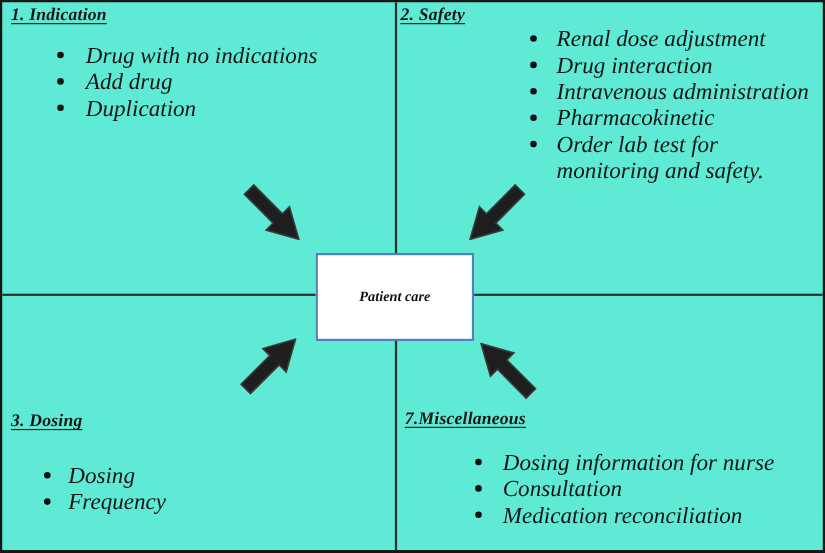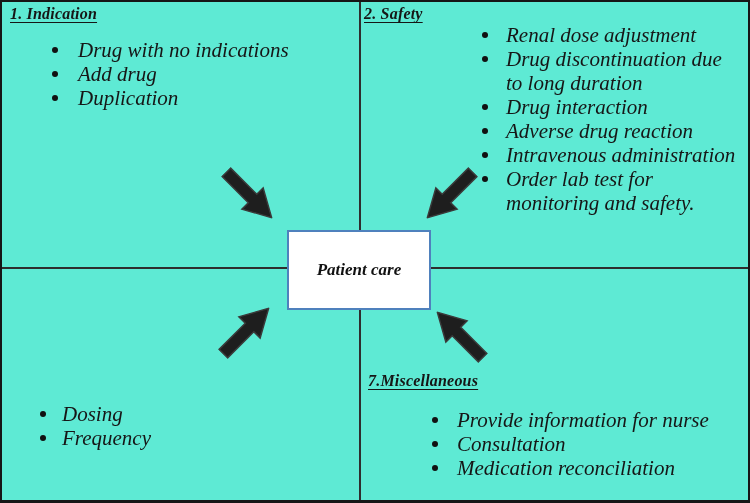--- a/index.html
+++ b/index.html
@@ -68,21 +68,21 @@
   .center-box {
     position: absolute;
     left: 285px; top: 228px;
     width: 144px; height: 80px;
     background: #ffffff;
     border: 2px solid #4f81bd;
     display: flex; align-items: center; justify-content: center;
     z-index: 3;
   }
   .center-box span {
-    font-weight: bold; font-size: 17px; color: #111;
+    font-weight: bold; font-size: 13px; color: #111;
   }
   .arrow { position: absolute; width: 66px; height: 34px; z-index: 2; }
   .arrow svg { display: block; width: 100%; height: 100%; }
   .arrow-tl { left: 214px; top: 176px; transform: rotate(45deg); }
   .arrow-tr { left: 415px; top: 176px; transform: rotate(135deg); }
   .arrow-bl { left: 211px; top: 312px; transform: rotate(-45deg); }
   .arrow-br { left: 425px; top: 316px; transform: rotate(-135deg); }
 </style>
 </head>
 <body>
@@ -98,39 +98,39 @@
       <li>Drug with no indications</li>
       <li>Add drug</li>
       <li>Duplication</li>
     </ul>
   </div>
 
   <div class="quad q-safety">
     <h2>2. Safety</h2>
     <ul>
       <li>Renal dose adjustment</li>
-      <li>Drug discontinuation due to long duration</li>
       <li>Drug interaction</li>
-      <li>Adverse drug reaction</li>
       <li>Intravenous administration</li>
+      <li>Pharmacokinetic</li>
       <li>Order lab test for monitoring and safety.</li>
     </ul>
   </div>
 
   <div class="quad q-dosing">
+    <h2>3. Dosing</h2>
     <ul>
       <li>Dosing</li>
       <li>Frequency</li>
     </ul>
   </div>
 
   <div class="quad q-misc">
     <h2>7.Miscellaneous</h2>
     <ul>
-      <li>Provide information for nurse</li>
+      <li>Dosing information for nurse</li>
       <li>Consultation</li>
       <li>Medication reconciliation</li>
     </ul>
   </div>
 
   <div class="arrow arrow-tl">
     <svg viewBox="0 0 66 34" xmlns="http://www.w3.org/2000/svg">
       <path d="M1 11 L38 11 L38 2 L65 17 L38 32 L38 23 L1 23 Z" fill="#1e1e1e" stroke="#3a3a3a" stroke-width="1.5"></path>
     </svg>
   </div>

